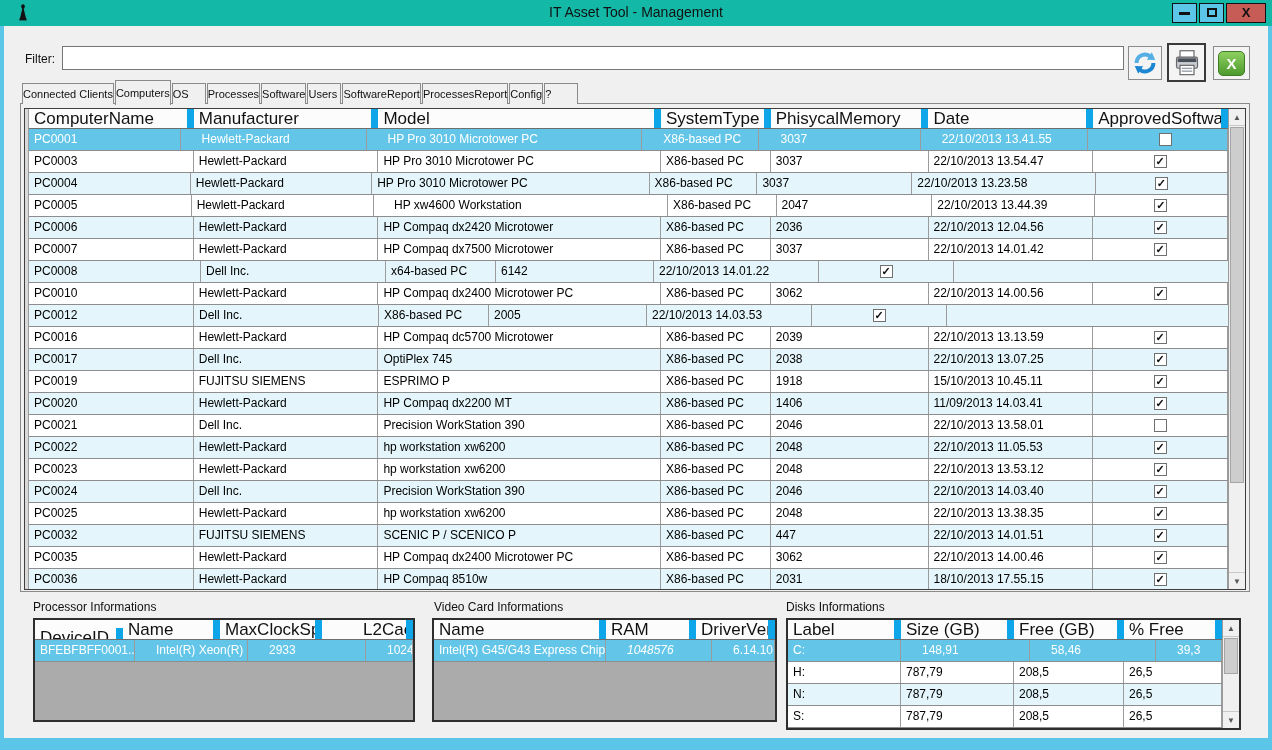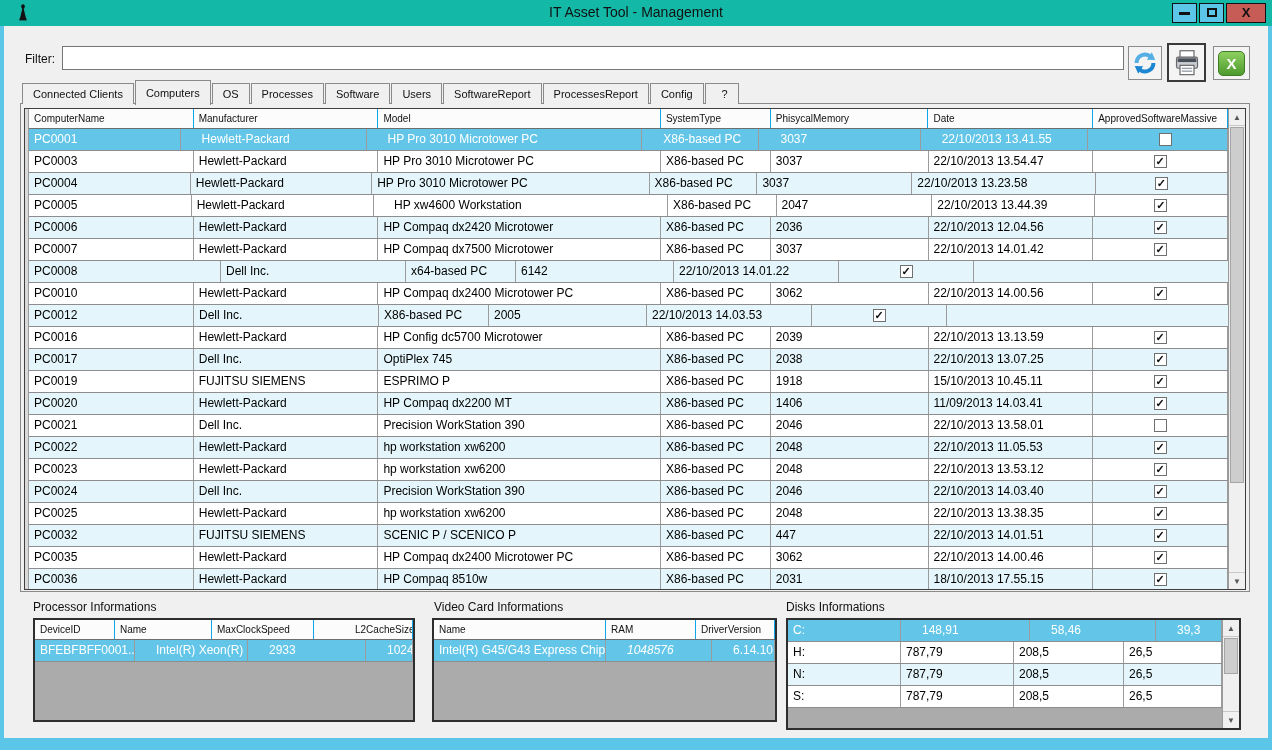--- a/index.html
+++ b/index.html
@@ -25,29 +25,29 @@
   
   .filter-label { position:absolute; left:21px; top:26px; font-size:12px; color:#111; }
   .filter-input { position:absolute; left:58px; top:20px; width:1062px; height:24px; border:1px solid #767676; background:#fff; font-family:"Liberation Sans",sans-serif; font-size:12px; padding:0 4px; }
   .tool-btn { position:absolute; background:#F4F4F4; border:1px solid #8a8a8a; display:flex; align-items:center; justify-content:center; cursor:default; }
   .btn-refresh { left:1124px; top:20px; width:34px; height:34px; }
   .btn-print   { left:1163px; top:17px; width:39px; height:39px; border:2px solid #3a3a3a; }
   .btn-excel   { left:1209px; top:20px; width:37px; height:34px; }
   .excel-glyph { width:27px; height:25px; background:linear-gradient(180deg,#8ED060,#4E9A2E); border:1px solid #3f7d24; border-radius:5px; color:#fff; font-weight:bold; font-size:15px; text-align:center; line-height:23px; }
   
   .tab-strip { position:absolute; left:18px; top:53px; height:25px; display:flex; align-items:flex-end; z-index:3; }
-  .tab { height:21px; background:#F0F0F0; border:1px solid #8a8a8a; border-bottom:none; margin-right:1px; padding:0 10px; font-size:11px; line-height:20px; color:#111; min-width:34px; text-align:right; cursor:default; }
+  .tab { height:21px; background:#F0F0F0; border:1px solid #8a8a8a; border-bottom:none; margin-right:1px; padding:0 0; font-size:11px; line-height:20px; color:#111; min-width:34px; text-align:left; cursor:default; }
   .tab.active { height:25px; line-height:24px; position:relative; z-index:4; margin-bottom:-1px; background:#F0F0F0; }
   
   .tab-panel { position:absolute; left:16px; top:77px; width:1230px; height:489px; border:1px solid #8a8a8a; background:#F0F0F0; }
   .grid { position:absolute; left:3px; top:4px; width:1222px; height:482px; border:1px solid #3f3f3f; background:#fff; display:flex; }
   .grid-left-strip { width:4px; background:#D9D9D9; border-right:1px solid #9b9b9b; }
   .grid-main { flex:1; overflow:hidden; }
   .grid-header { display:flex; height:20px; background:#FCFCFC; border-bottom:1px solid #6e6e6e; }
-  .ghc { font-size:10px; line-height:19px; padding-left:5px; border-right:1px solid #0ea5e9; white-space:nowrap; overflow:hidden; color:#111; }
+  .ghc { font-size:17px; line-height:19px; padding-left:5px; border-right:7px solid #0ea5e9; white-space:nowrap; overflow:hidden; color:#111; }
   .grow { display:flex; height:22px; background:#fff; border-bottom:1px solid #8d8d8d; }
   .grow.alt { background:#E4F6FB; }
   .grow.sel { background:#63C6E8; color:#fff;gap:16px; }
   .gc { font-size:12px; line-height:21px; padding-left:5px; border-right:1px solid #9b9b9b; white-space:nowrap; overflow:hidden; }
   .gc.ck { display:flex; align-items:center; justify-content:center; padding-left:0; }
   .checkbox { width:13px; height:13px; background:#fff; border:1px solid #707070; font-size:11px; line-height:11px; text-align:center; color:#111; font-weight:bold; }
   
   .scrollbar { width:17px; background:#F0F0F0; border-left:1px solid #9b9b9b; position:relative; }
   .sb-btn { position:absolute; left:0; width:16px; height:17px; background:#F0F0F0; color:#555; font-size:8px; text-align:center; line-height:17px; }
   .sb-btn.up { top:0; border-bottom:1px solid #c9c9c9; }
@@ -194,21 +194,21 @@
               <div class="gc" style="width: 185px;">Hewlett-Packard</div>
               <div class="gc" style="width: 283px;">HP Compaq dx7500 Microtower</div>
               <div class="gc" style="width: 110px;">X86-based PC</div>
               <div class="gc" style="width: 158px;">3037</div>
               <div class="gc" style="width: 165px;">22/10/2013 14.01.42</div>
               <div class="gc ck" style="width: 135px;">
                 <div class="checkbox">✓</div>
               </div>
             </div>
             <div class="grow alt">
-              <div class="gc" style="width: 192px;">PC0008</div>
+              <div class="gc" style="width: 172px;">PC0008</div>
               <div class="gc" style="width: 185px;">Dell Inc.</div>
               <div class="gc" style="width: 110px;">x64-based PC</div>
               <div class="gc" style="width: 158px;">6142</div>
               <div class="gc" style="width: 165px;">22/10/2013 14.01.22</div>
               <div class="gc ck" style="width: 135px;">
                 <div class="checkbox">✓</div>
               </div>
             </div>
             <div class="grow">
               <div class="gc" style="width: 165px;">PC0010</div>
@@ -227,21 +227,21 @@
               <div class="gc" style="width: 110px;">X86-based PC</div>
               <div class="gc" style="width: 158px;">2005</div>
               <div class="gc" style="width: 165px;">22/10/2013 14.03.53</div>
               <div class="gc ck" style="width: 135px;">
                 <div class="checkbox">✓</div>
               </div>
             </div>
             <div class="grow">
               <div class="gc" style="width: 165px;">PC0016</div>
               <div class="gc" style="width: 185px;">Hewlett-Packard</div>
-              <div class="gc" style="width: 283px;">HP Config dc5700 Microtower</div>
+              <div class="gc" style="width: 283px;">HP Compaq dc5700 Microtower</div>
               <div class="gc" style="width: 110px;">X86-based PC</div>
               <div class="gc" style="width: 158px;">2039</div>
               <div class="gc" style="width: 165px;">22/10/2013 13.13.59</div>
               <div class="gc ck" style="width: 135px;">
                 <div class="checkbox">✓</div>
               </div>
             </div>
             <div class="grow alt">
               <div class="gc" style="width: 165px;">PC0017</div>
               <div class="gc" style="width: 185px;">Dell Inc.</div>
@@ -374,21 +374,21 @@
   </div>
 
   <div class="bottom-area">
     <span class="panel-label" style="left:29px; top:8px;">Processor Informations</span>
     <span class="panel-label" style="left:430px; top:8px;">Video Card Informations</span>
     <span class="panel-label" style="left:782px; top:8px;">Disks Informations</span>
 
     <div class="mini-grid" style="left:29px; top:26px; width:382px; height:104px;">
       <div class="mini-inner" id="proc-grid">
           <div class="mini-header">
-            <div class="ghc" style="width: 80px;">DeviceID</div>
+            <div class="ghc" style="width: 88px; margin-top: 8px;">DeviceID</div>
             <div class="ghc" style="width: 97px;">Name</div>
             <div class="ghc" style="width: 102px;">MaxClockSpeed</div>
             <div class="ghc" style="flex: 1 1 0%; margin-left: 36px;">L2CacheSize</div>
           </div>
           <div class="grow sel">
             <div class="gc" style="width: 100px;">BFEBFBFF0001...</div>
             <div class="gc" style="width: 97px;">Intel(R) Xeon(R) ...</div>
             <div class="gc" style="width: 102px;">2933</div>
             <div class="gc" style="flex: 1 1 0%;">1024</div>
           </div>
@@ -407,20 +407,26 @@
             <div class="gc" style="width: 172px;">Intel(R) G45/G43 Express Chipset</div>
             <div class="gc" style="width: 90px; font-style: italic;">1048576</div>
             <div class="gc" style="flex: 1 1 0%;">6.14.10.5102</div>
           </div>
           <div class="mini-fill"></div>
         </div>
     </div>
 
     <div class="mini-grid" style="left:782px; top:26px; width:455px; height:112px;">
       <div class="mini-inner" id="disks-grid">
+          <div class="mini-header">
+            <div class="ghc" style="width: 113px;">Label</div>
+            <div class="ghc" style="width: 113px;">Size (GB)</div>
+            <div class="ghc" style="width: 110px;">Free (GB)</div>
+            <div class="ghc" style="flex: 1 1 0%;">% Free</div>
+          </div>
           <div class="grow sel">
             <div class="gc" style="width: 113px;">C:</div>
             <div class="gc" style="width: 113px;">148,91</div>
             <div class="gc" style="width: 110px;">58,46</div>
             <div class="gc" style="flex: 1 1 0%;">39,3</div>
           </div>
           <div class="grow">
             <div class="gc" style="width: 113px;">H:</div>
             <div class="gc" style="width: 113px;">787,79</div>
             <div class="gc" style="width: 110px;">208,5</div>

